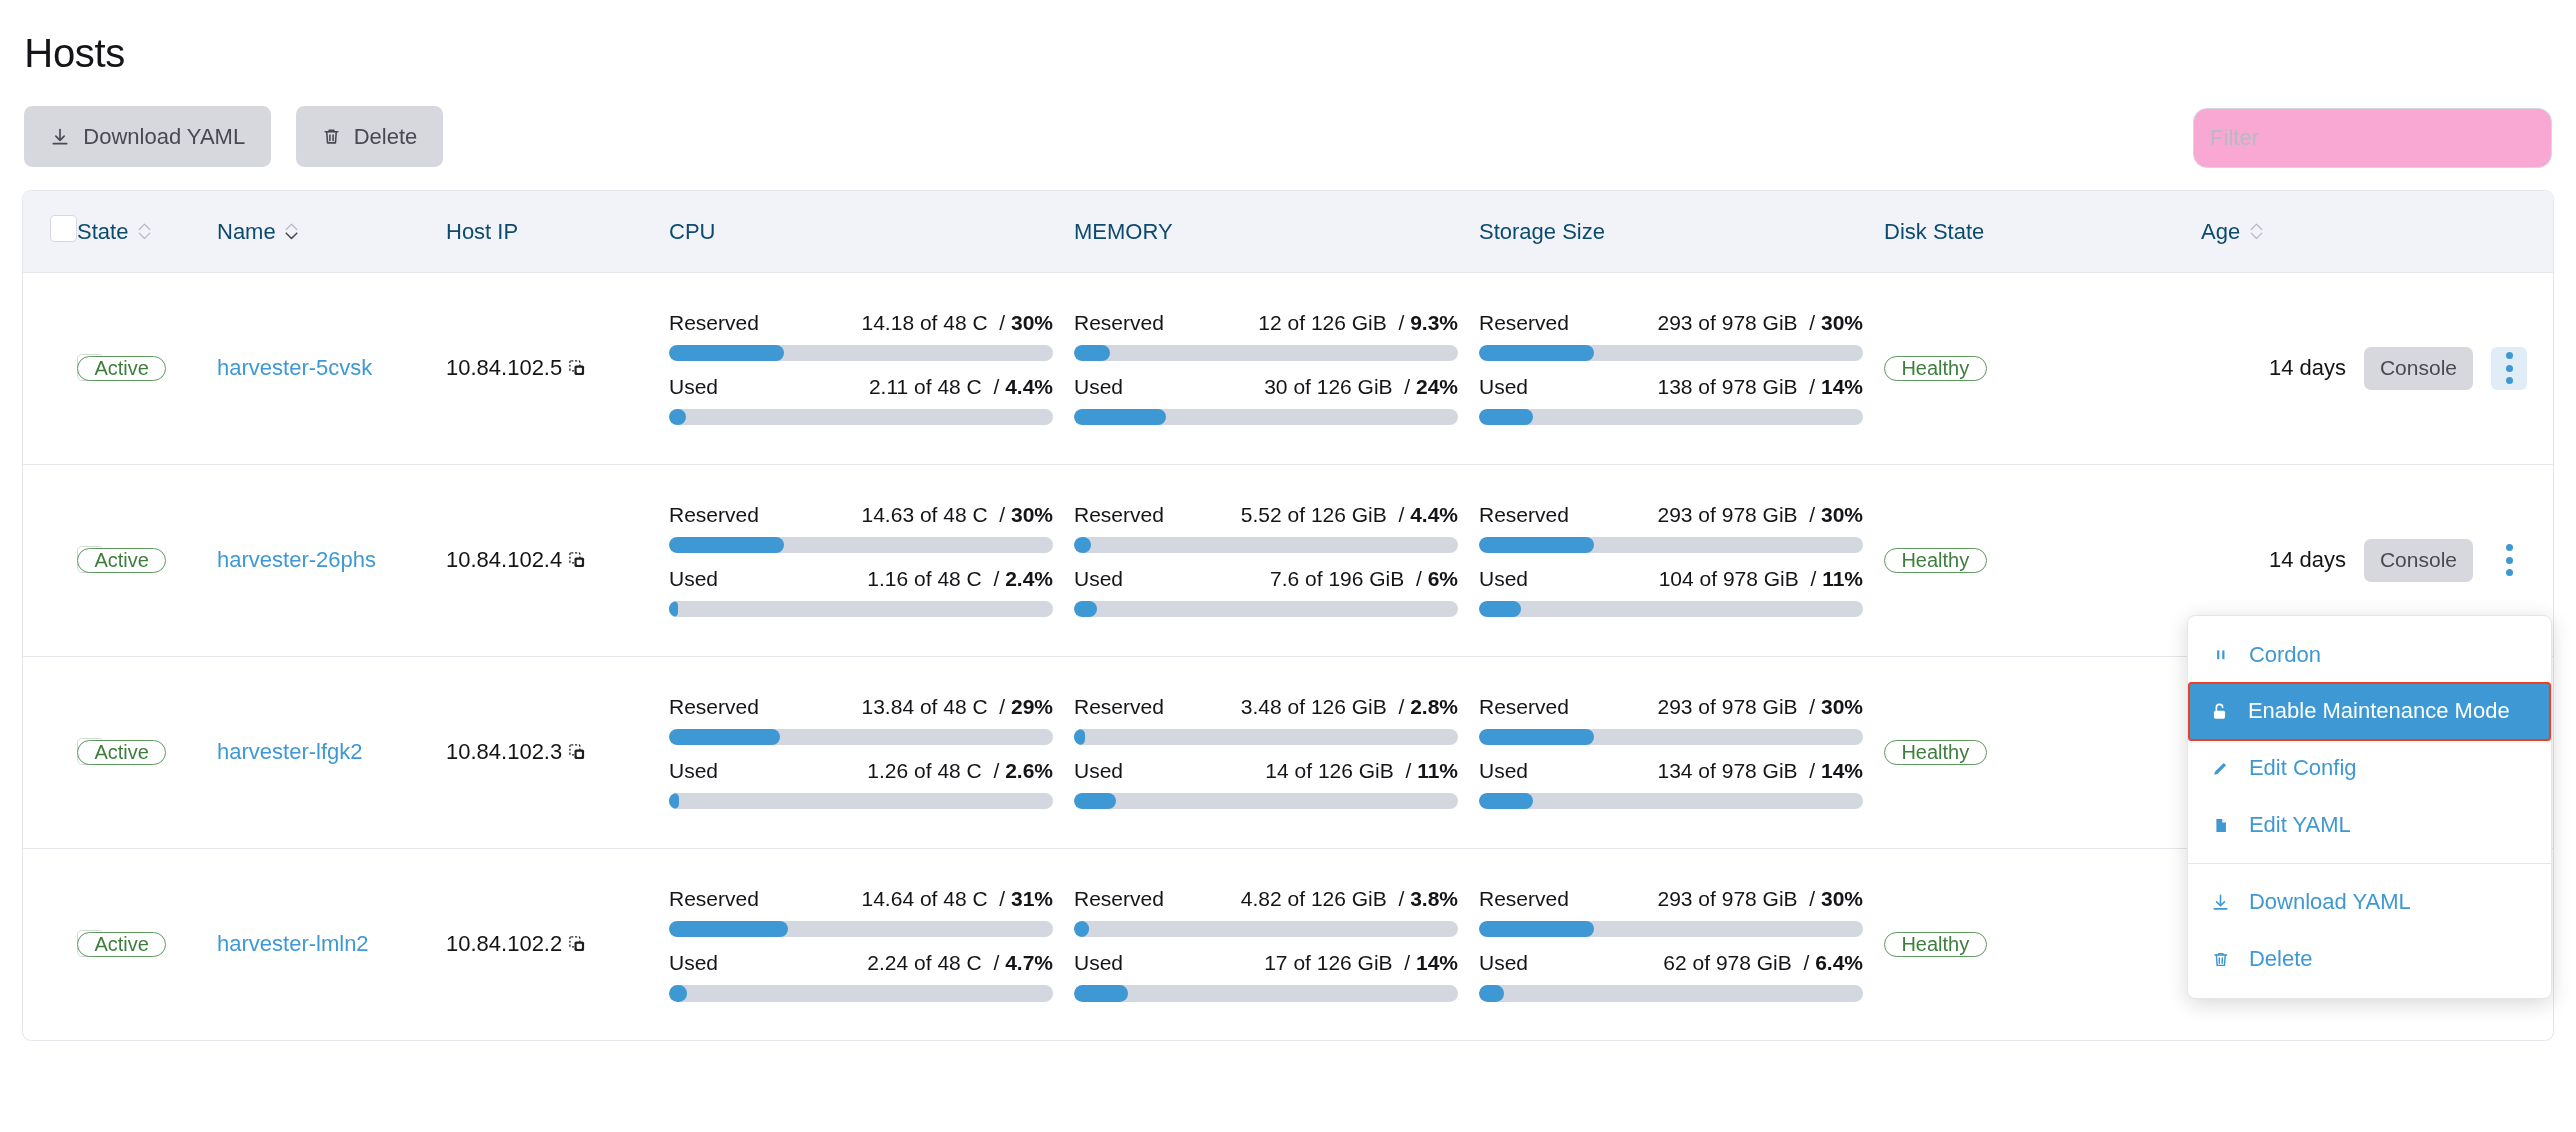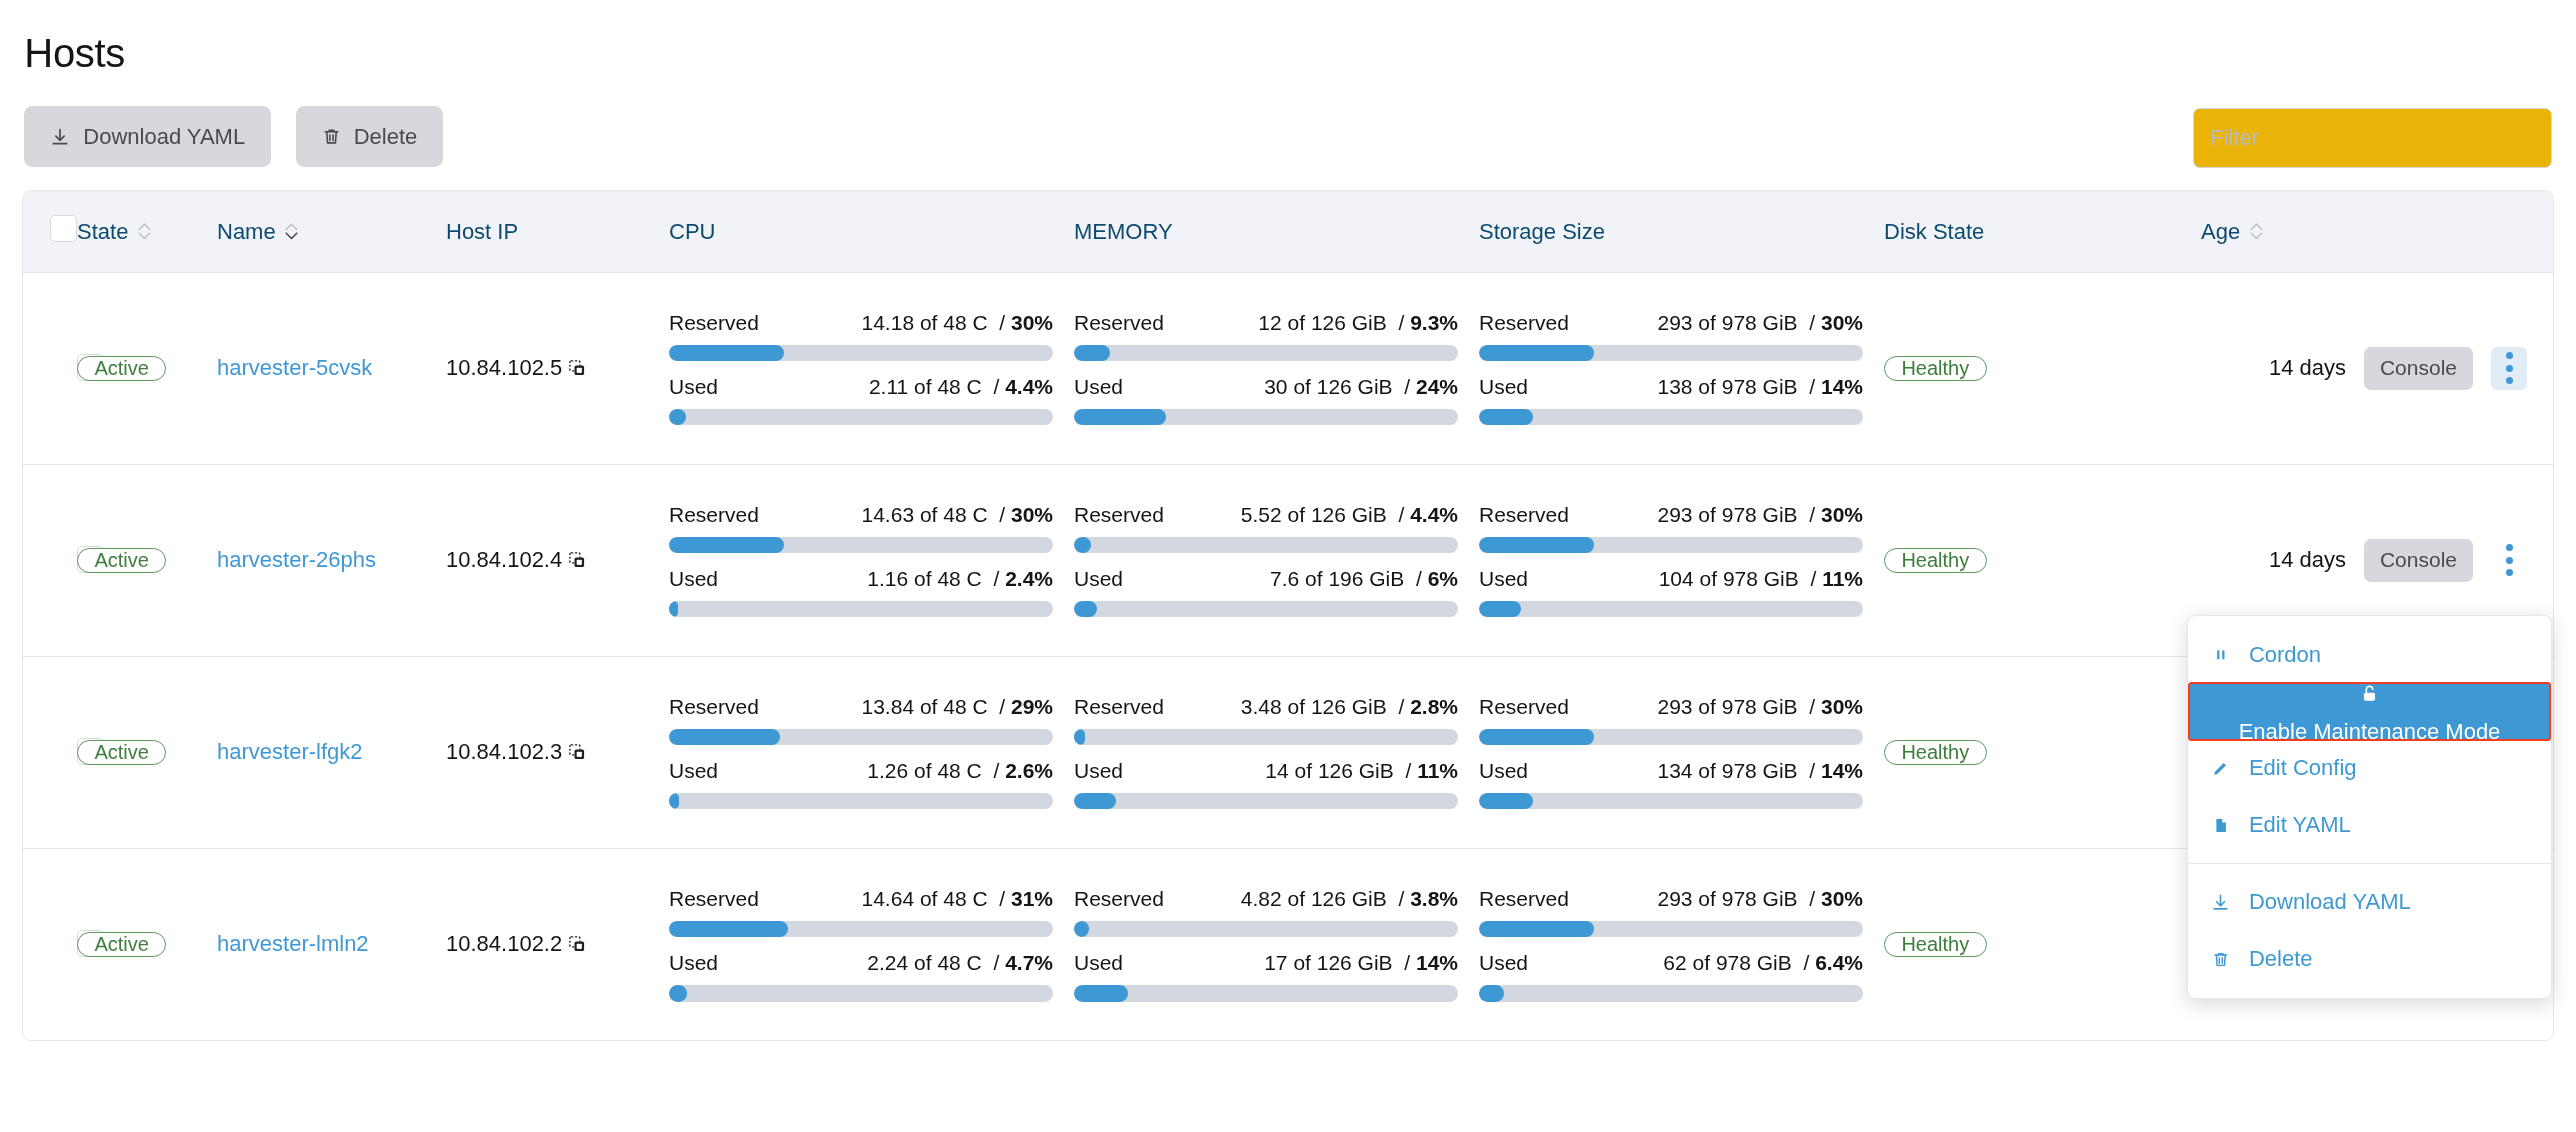--- a/index.html
+++ b/index.html
@@ -52,22 +52,22 @@
   .btn-grey .ic { display: inline-flex; align-items: center; }
   .btn-grey svg { display: block; }
 
   .filter-box {
     position: absolute;
     right: 2.3px;
     top: 3.5px;
     width: 359px;
     height: 60px;
     border: 1.2px solid #d6d8de;
-    border-radius: 7px;
-    background: #eab308;
+    border-radius: 14px;
+    background: #f9a8d4;
     display: flex;
     align-items: center;
     padding: 0 16.4px;
   }
   .filter-box input {
     border: none;
     outline: none;
     width: 100%;
     font-size: 22px;
     font-family: "Liberation Sans", sans-serif;
@@ -245,21 +245,20 @@
   }
   .menu-item .mi-ic { width: 23.5px; display: inline-flex; justify-content: center; align-items: center; }
   .menu-item.highlighted {
     background: #3d98d3;
     color: #ffffff;
     border: 2.9px solid #f43d1f;
     border-radius: 3.5px;
     height: 59px;
     padding: 0 18px;
     margin: -1.2px 0;
-    flex-direction: column;
   }
   .menu-sep { height: 1.2px; background: #e4e6eb; margin: 9.4px 0; }
 </style>
 </head>
 <body>
 
 <div class="page">
 
   <h1 class="page-title">Hosts</h1>
 

